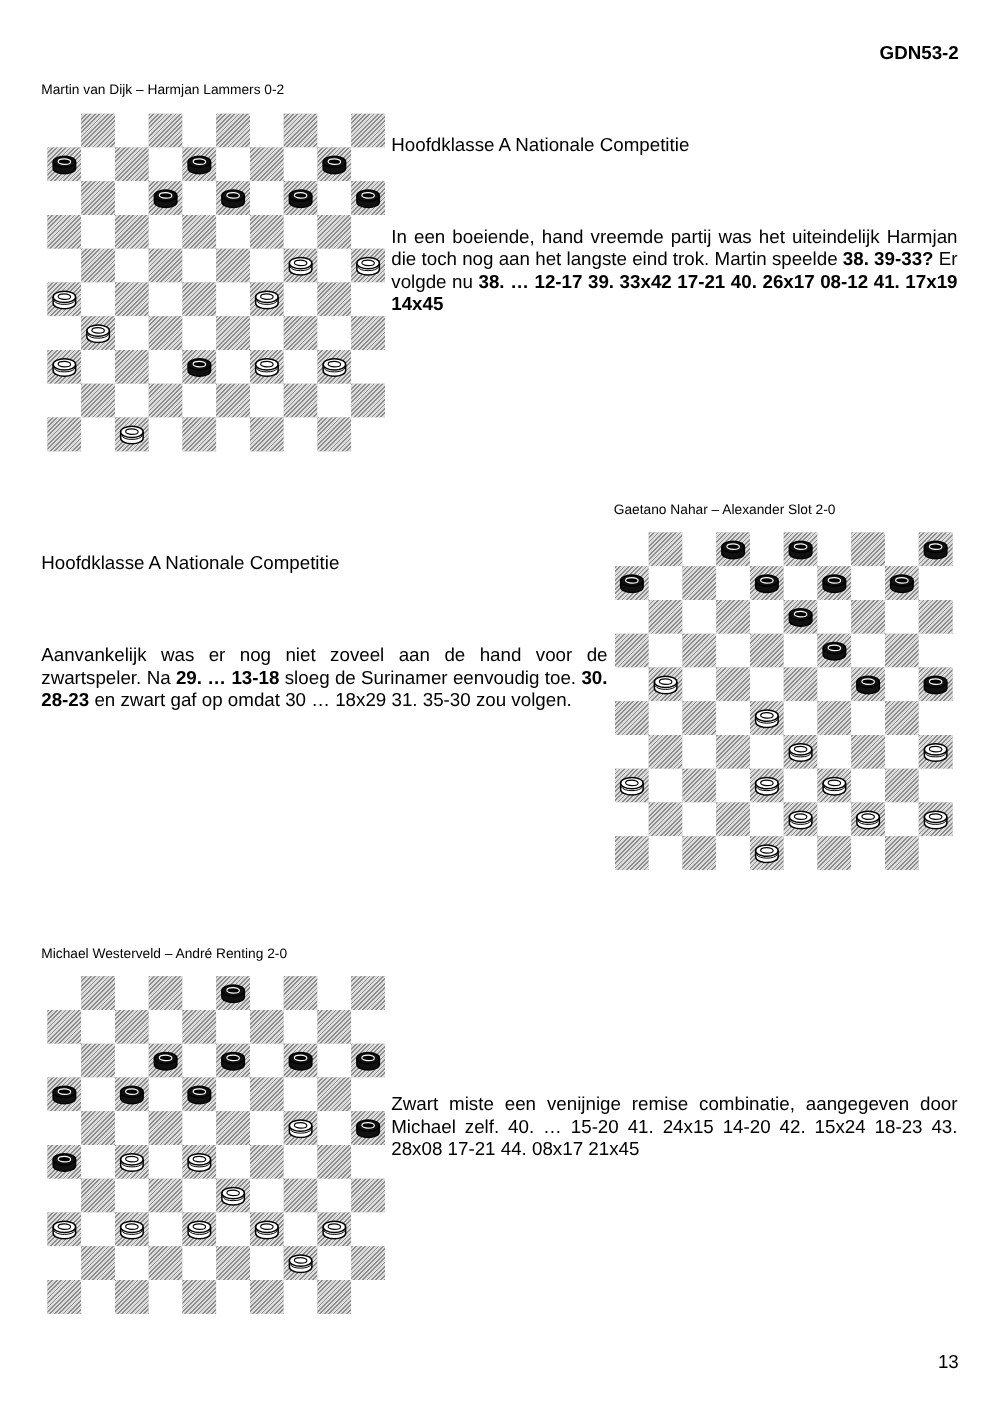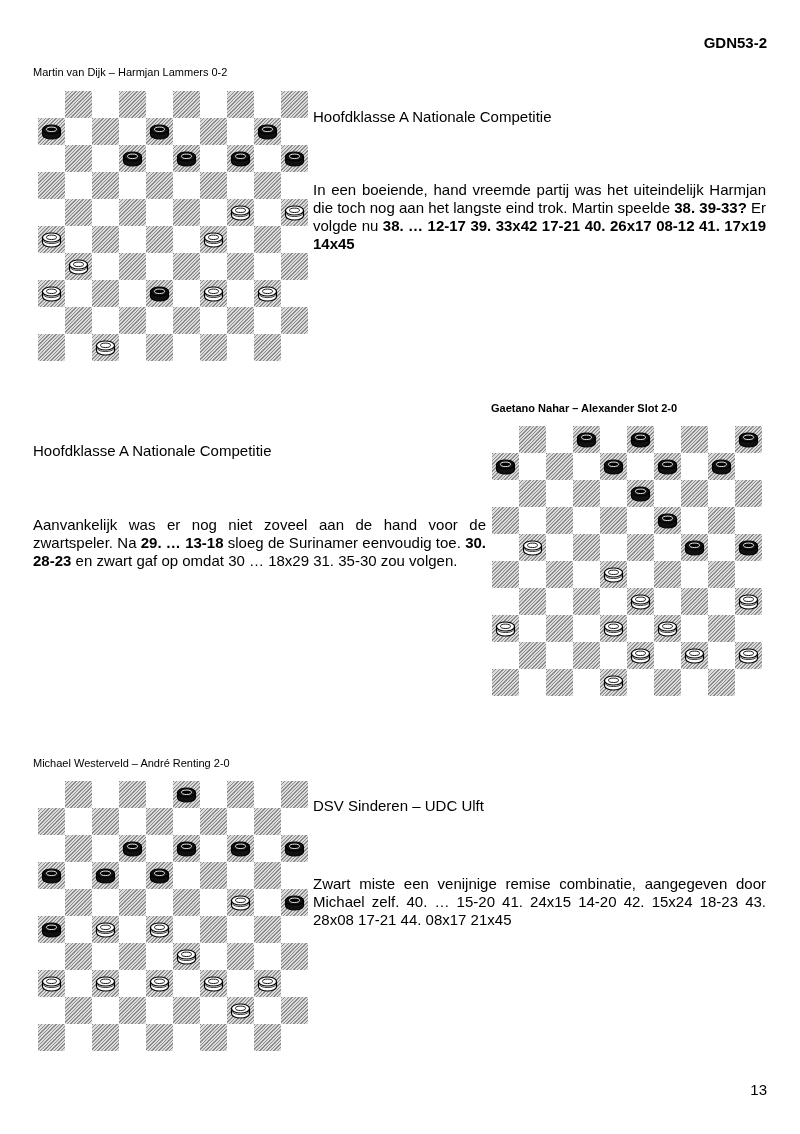--- a/index.html
+++ b/index.html
@@ -211,21 +211,21 @@
     </div>
   <div class="abs text-block" style="left:313px;top:108px;width:453px;">
     <p>Hoofdklasse A Nationale Competitie</p>
   </div>
   <div class="abs text-block justify" style="left:313px;top:181px;width:453px;">
       <p><span>In een boeiende, hand vreemde partij was het uiteindelijk Harmjan die toch nog aan het langste eind trok. Martin speelde </span><b>38. 39-33?</b><span> Er volgde nu </span><b>38. … 12-17 39. 33x42 17-21 40. 26x17 08-12 41. 17x19 14x45</b></p>
     </div>
 </section>
 
 <section>
-  <div class="abs game-title" style="left:491px;top:402px;font-weight:bold;">Gaetano Nahar – Alexander Slot 2-0</div>
+  <div class="abs game-title" style="left:491px;top:402px;">Gaetano Nahar – Alexander Slot 2-0</div>
   <div class="abs board" id="board-1" style="left:492px;top:426px;">
       <div class="sq light"></div>
       <div class="sq dark"></div>
       <div class="sq light"></div>
       <div class="sq dark"><span><svg viewBox="0 0 21 16" class="piece">
             <path d="M1.5 5.5 L1.5 10.5 A9 4.5 0 0 0 19.5 10.5 L19.5 5.5" fill="#111111" stroke="#000" stroke-width="1.2"></path>
             <ellipse cx="10.5" cy="5.5" rx="9" ry="4.5" fill="#111111" stroke="#000" stroke-width="1.2"></ellipse>
             <ellipse cx="10.5" cy="5.3" rx="5" ry="2.2" fill="#000" stroke="#fff" stroke-width="0.9"></ellipse>
           </svg></span></div>
       <div class="sq light"></div>
@@ -616,20 +616,19 @@
       <div class="sq dark"></div>
       <div class="sq light"></div>
       <div class="sq dark"></div>
       <div class="sq light"></div>
       <div class="sq dark"></div>
       <div class="sq light"></div>
       <div class="sq dark"></div>
       <div class="sq light"></div>
     </div>
   <div class="abs text-block" style="left:313px;top:797px;width:453px;">
-    <p>DSV Sinderen – UDC Ulft</p>
   </div>
   <div class="abs text-block justify" style="left:313px;top:875px;width:453px;">
       <p><span>Zwart miste een venijnige remise combinatie, aangegeven door Michael zelf. 40. … 15-20 41. 24x15 14-20 42. 15x24 18-23 43. 28x08 17-21 44. 08x17 21x45</span></p>
     </div>
 </section>
 
 <div class="abs page-number">13</div>
 
 </body></html>

